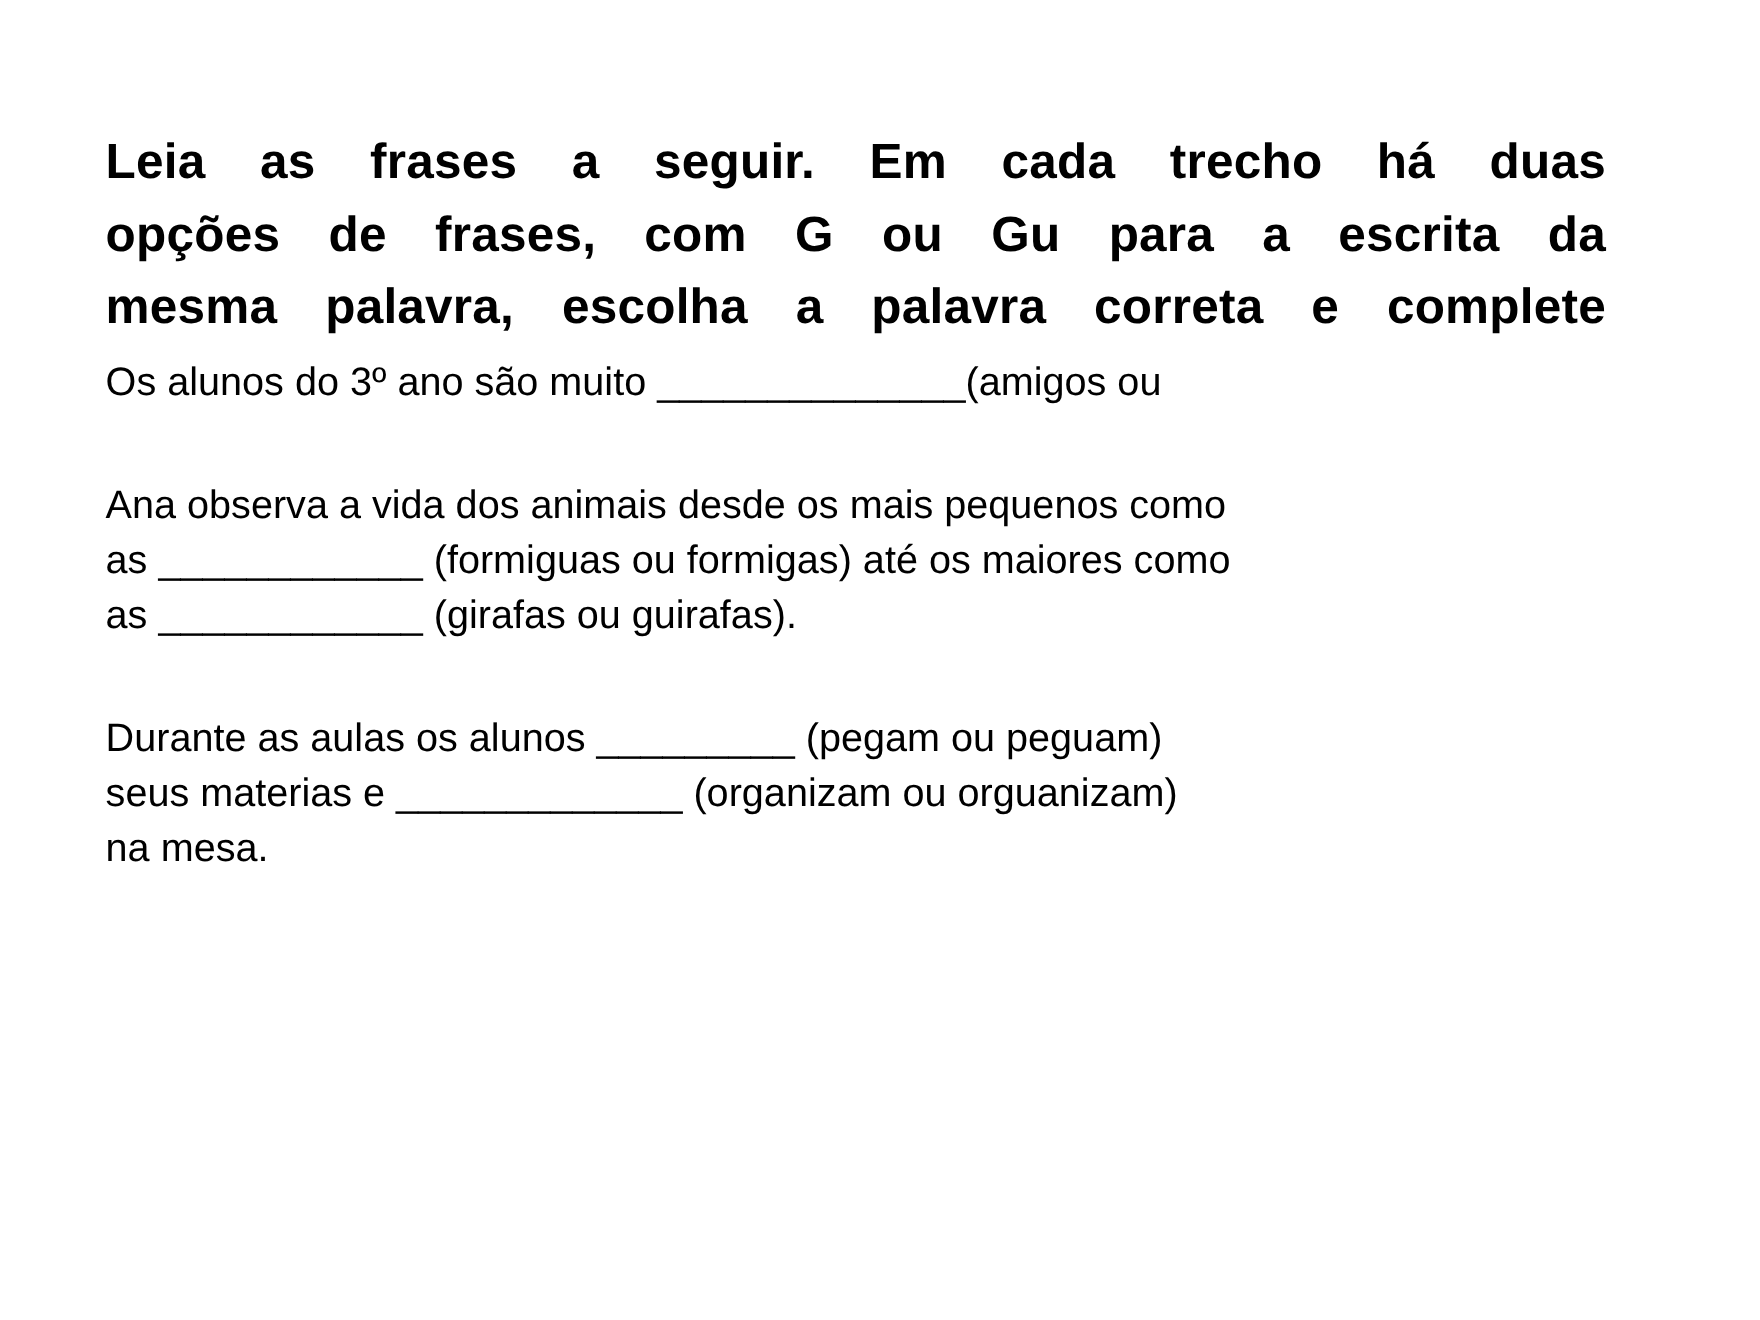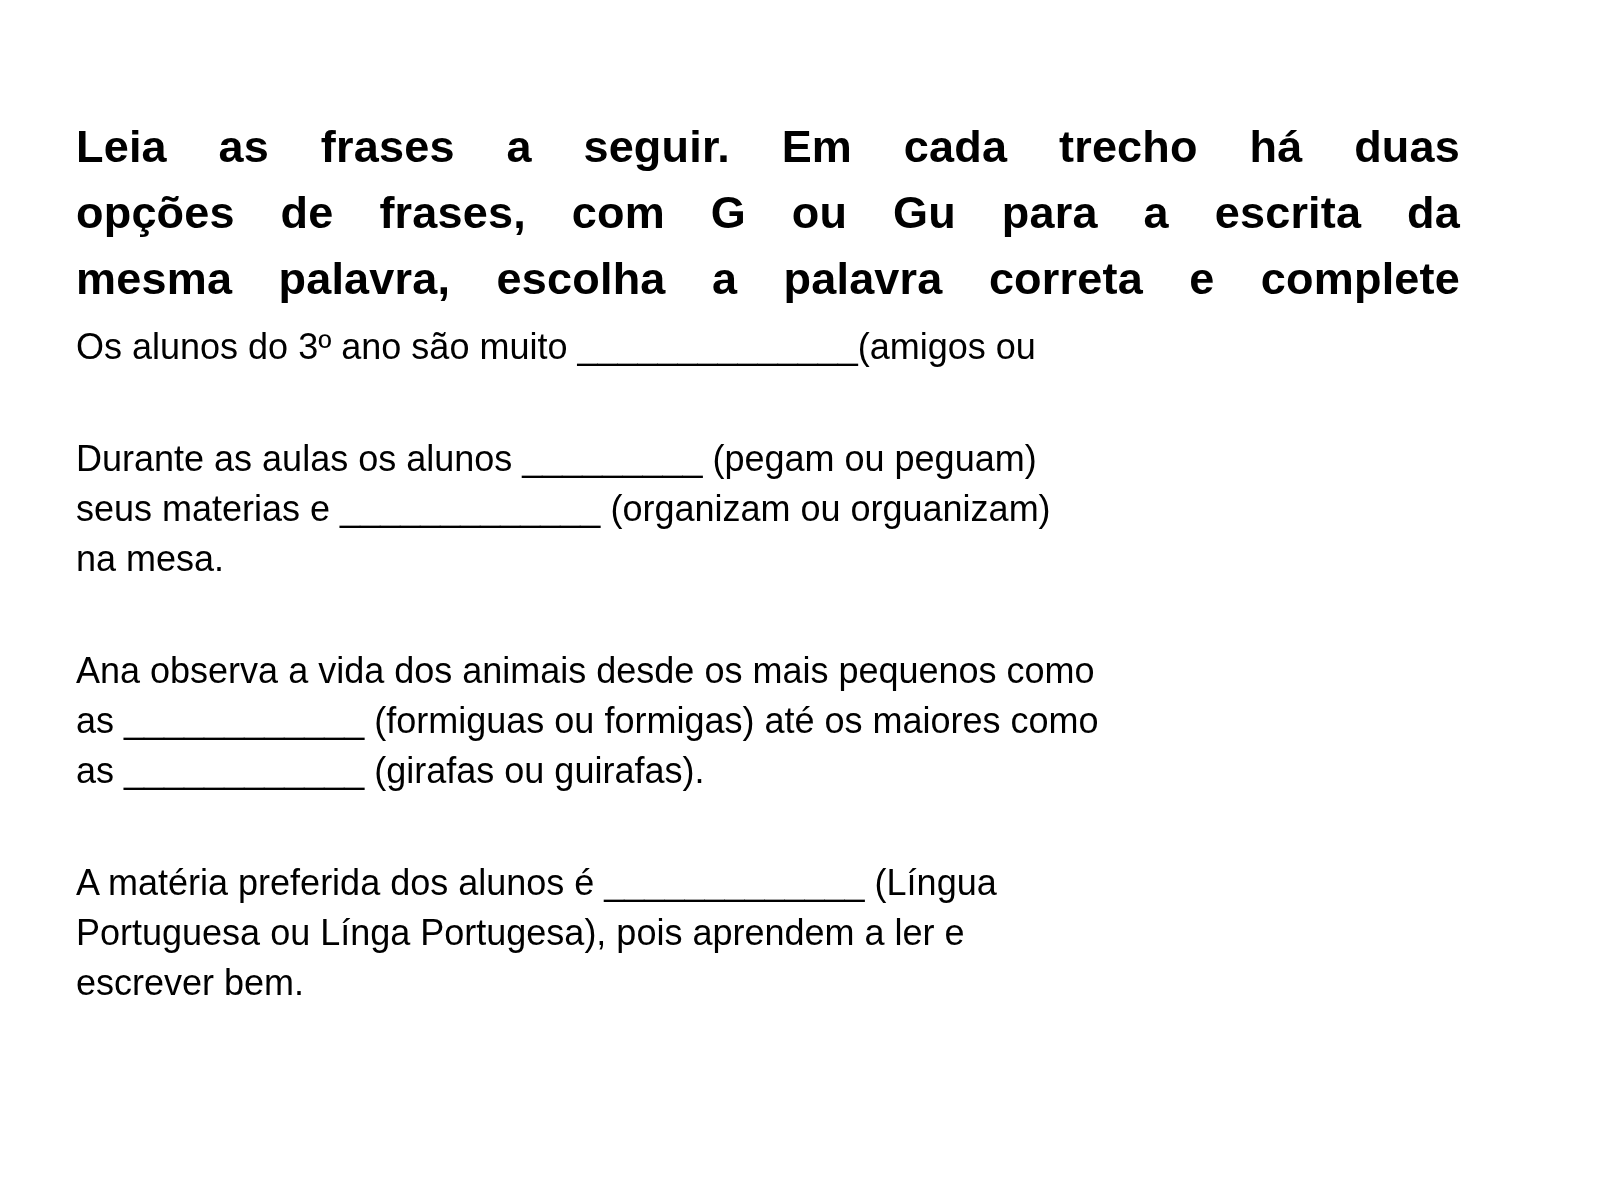--- a/index.html
+++ b/index.html
@@ -9,21 +9,21 @@
   }
   .page {
     position: relative;
     width: 1600px;
     height: 1200px;
     background: #ffffff;
     color: #000000;
     overflow: hidden;
     font-family: "Liberation Sans", "DejaVu Sans", sans-serif;
     box-sizing: border-box;
-    padding: 114px 140px 0 76px;
+    padding: 114px 140px 0 96px;
   }
   .heading {
     font-size: 45px;
     line-height: 66px;
     font-weight: 700;
     margin: 0 0 10px 0;
     letter-spacing: 0.2px;
   }
   .heading .jline {
     text-align: justify;
@@ -56,30 +56,25 @@
     <div class="jline">Leia as frases a seguir. Em cada trecho há duas</div>
     <div class="jline">opções de frases, com G ou Gu para a escrita da</div>
     <div class="jline">mesma palavra, escolha a palavra correta e complete</div>
   </div>
 
   <div class="para">
     <div class="bline">Os alunos do 3º ano são muito ______________(amigos ou</div>
   </div>
 
   <div class="para">
-    <div class="bline">Durante as aulas os alunos _________ (pegam ou peguam)</div>
-    <div class="bline">seus materias e _____________ (organizam ou orguanizam)</div>
-    <div class="bline">na mesa.</div>
-  </div>
-
-  <div class="para">
     <div class="bline">Ana observa a vida dos animais desde os mais pequenos como</div>
     <div class="bline">as ____________ (formiguas ou formigas) até os maiores como</div>
     <div class="bline">as ____________ (girafas ou guirafas).</div>
   </div>
 
   <div class="para">
-    <div class="bline">A matéria preferida dos alunos é _____________ (Língua</div>
-    <div class="bline">Portuguesa ou Línga Portugesa), pois aprendem a ler e</div>
-    <div class="bline">escrever bem.</div>
+    <div class="bline">Durante as aulas os alunos _________ (pegam ou peguam)</div>
+    <div class="bline">seus materias e _____________ (organizam ou orguanizam)</div>
+    <div class="bline">na mesa.</div>
   </div>
+
 
 </div>
 
 </body></html>

